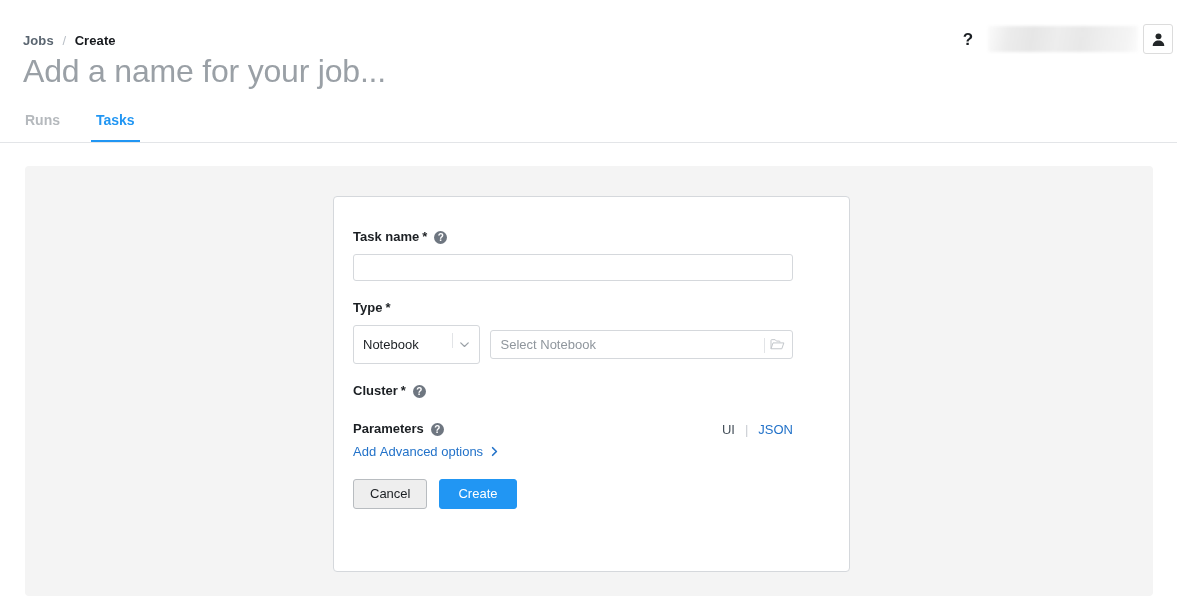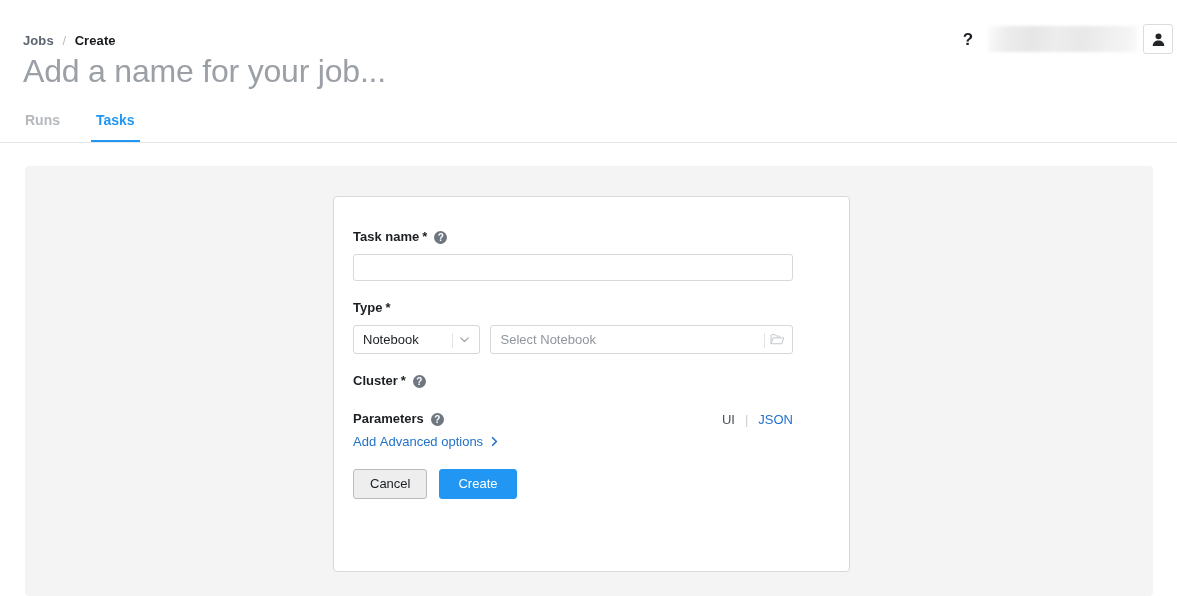--- a/index.html
+++ b/index.html
@@ -193,21 +193,21 @@
     color: #1b1f23;
     padding: 0 9px;
     outline: none;
   }
   .text-input::placeholder { color: #8f969d; }
 
   .row { display: flex; align-items: center; }
 
   .select-box {
     margin-top: 8px;
-    width: 137px; height: 29px;
+    width: 137px; height: 39px;
     border: 1px solid #d5d8dc;
     border-radius: 3px;
     background: #ffffff;
     display: flex;
     align-items: center;
     padding-left: 9px;
     font-size: 13px;
     color: #1b1f23;
     cursor: pointer;
     position: relative;

